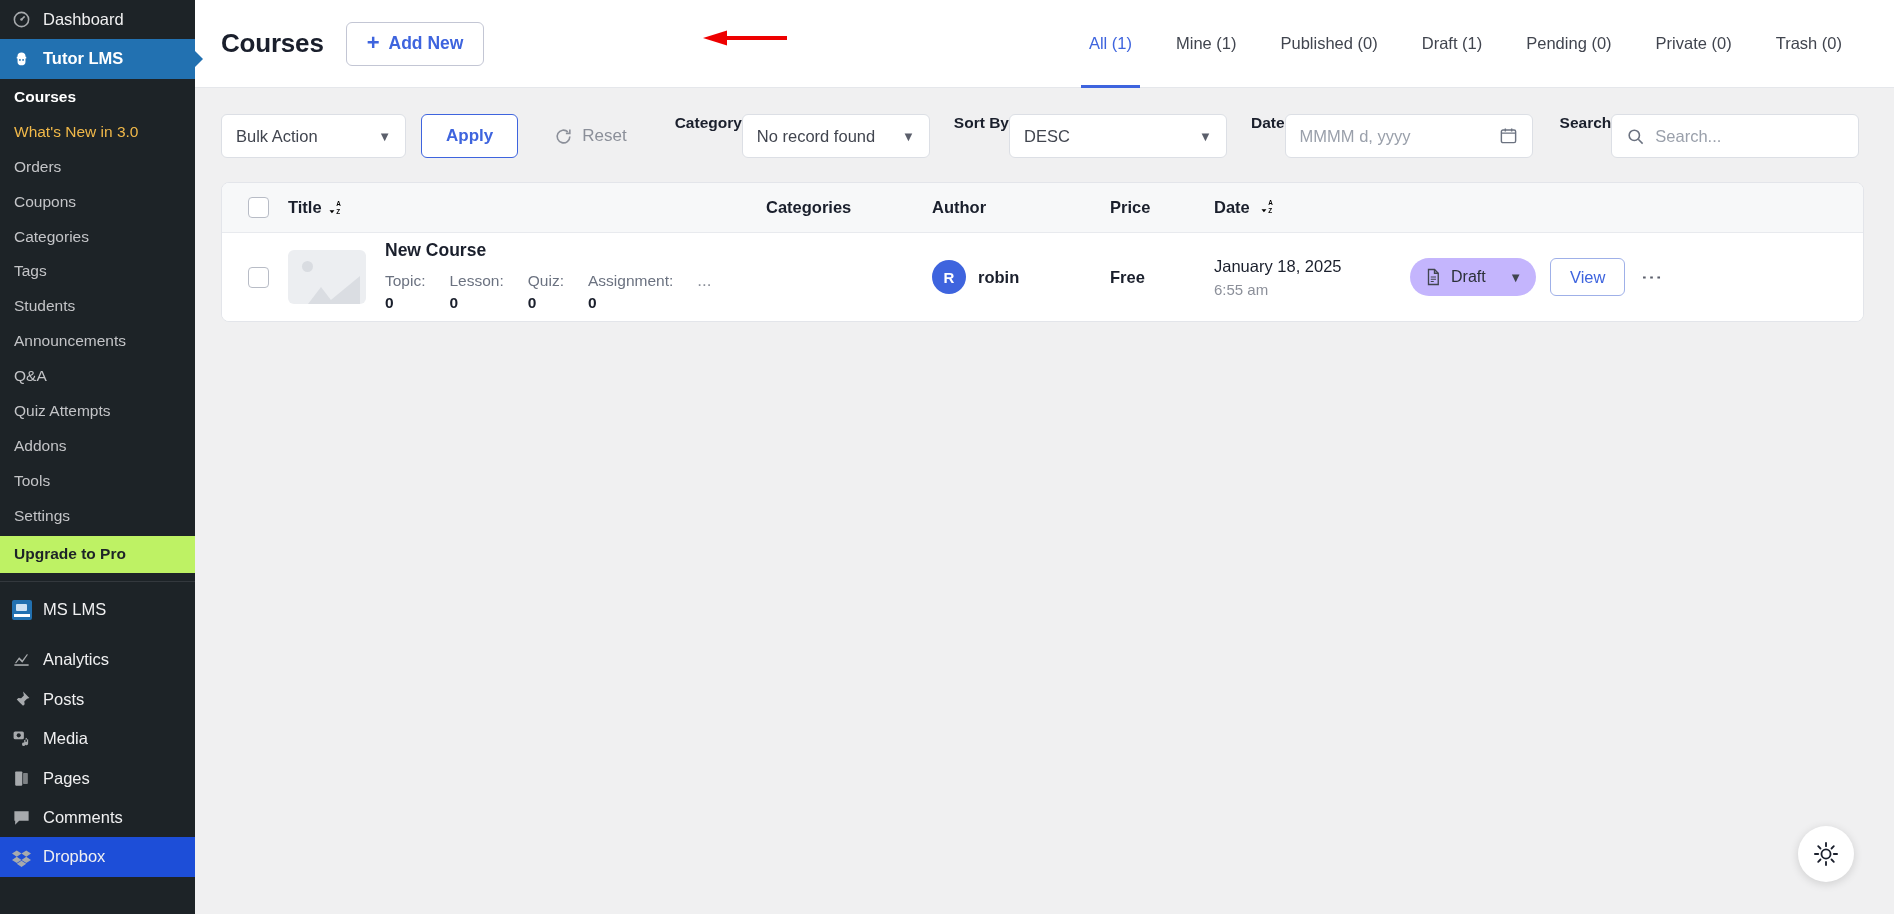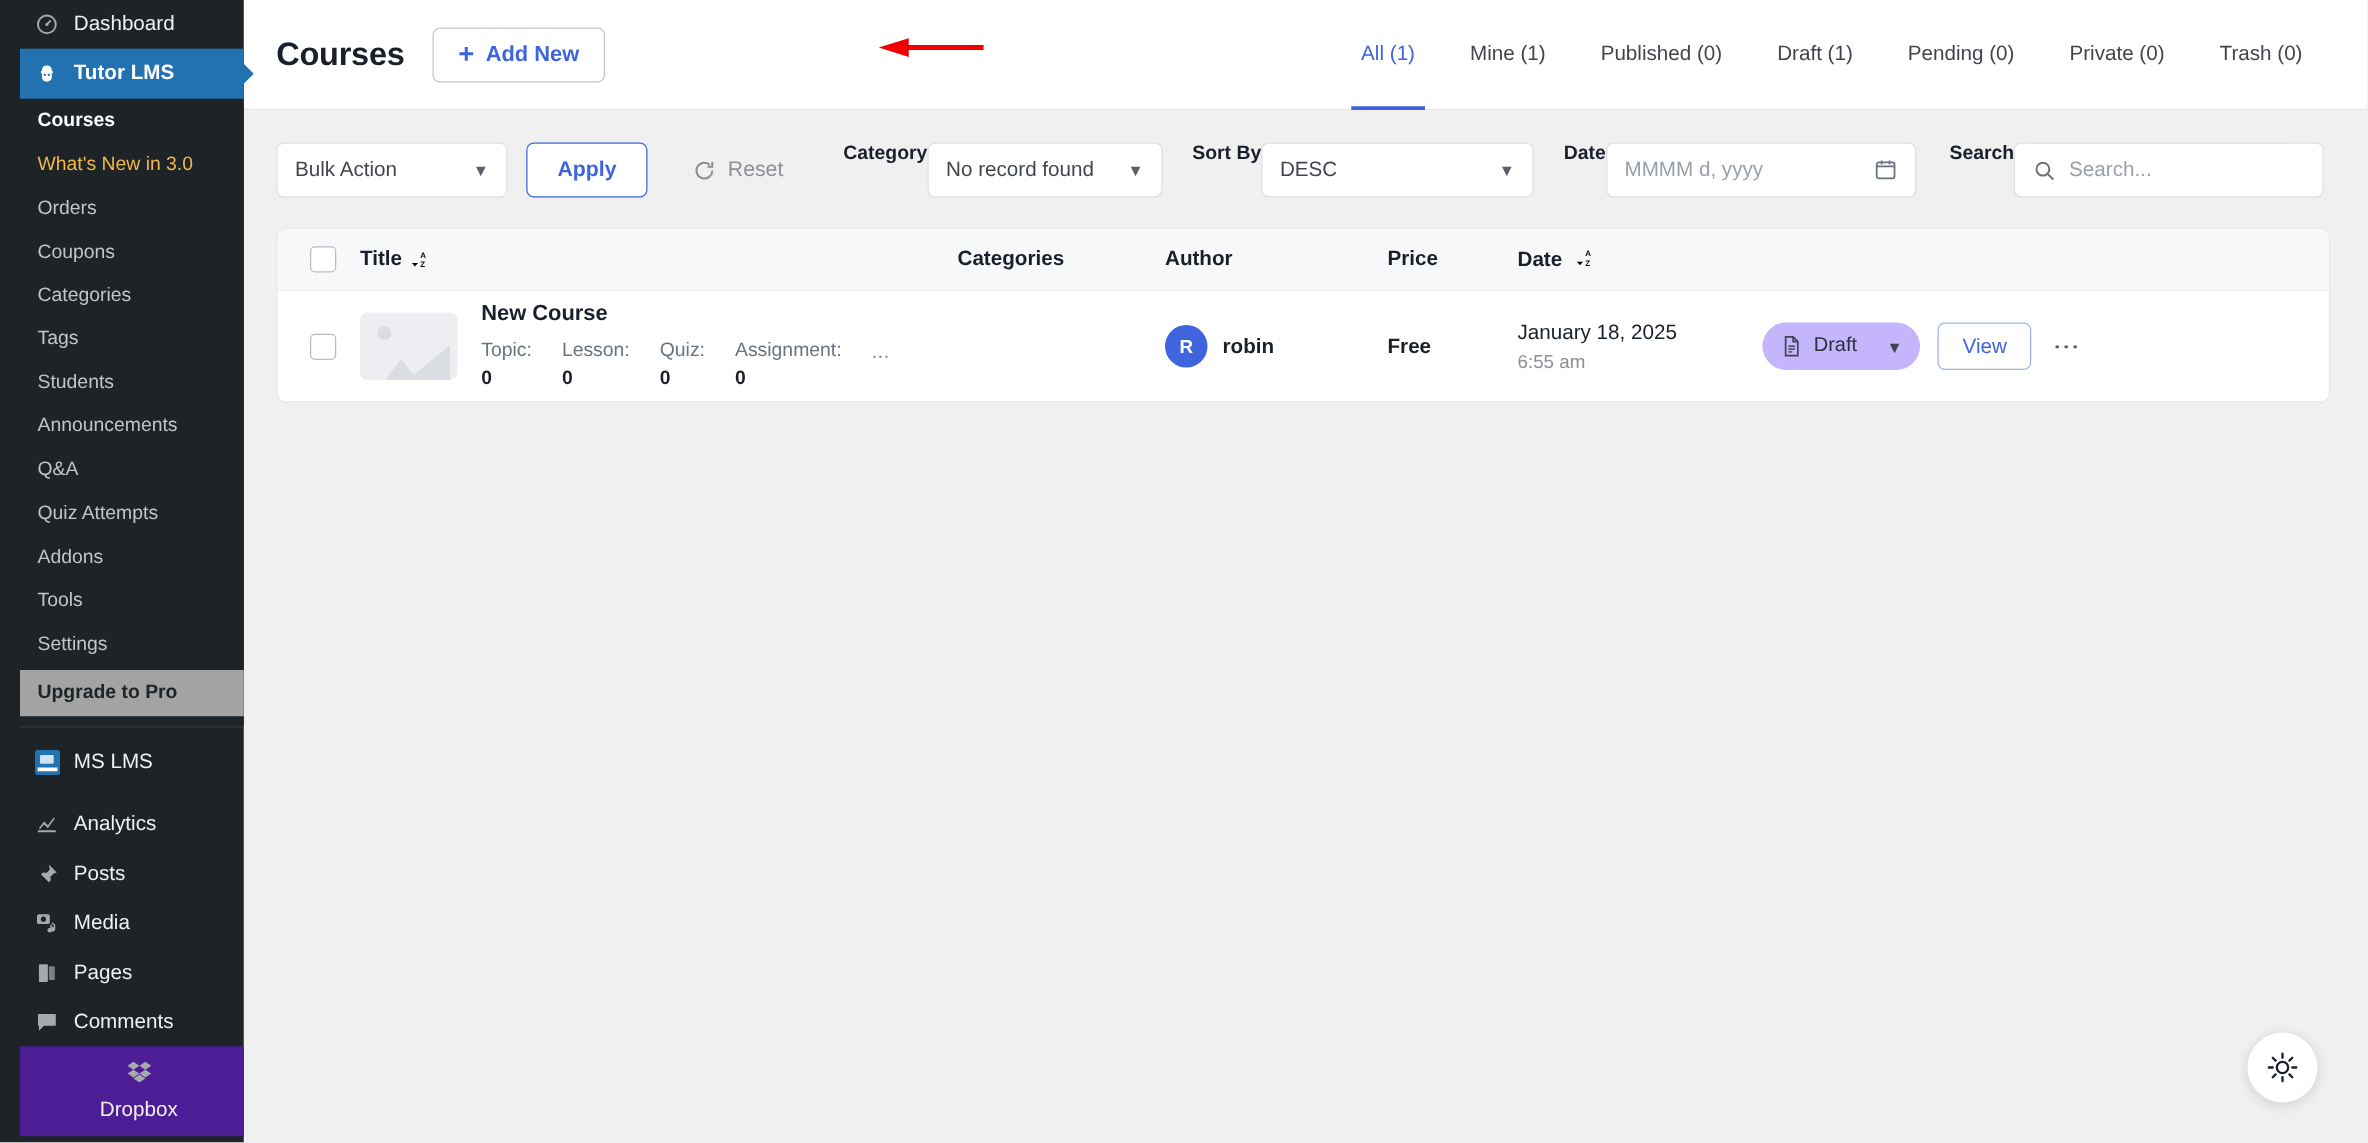--- a/index.html
+++ b/index.html
@@ -14,21 +14,20 @@
   
   .sidebar {
     width: 195px;
     min-width: 195px;
     height: 914px;
     background: #1d2327;
     color: #f0f0f1;
     font-size: 16.5px;
     position: relative;
     z-index: 5;
-    padding-left: 16px;
   }
   .sb-item {
     display: flex;
     align-items: center;
     gap: 11px;
     padding: 9px 0 9px 11px;
     color: #f0f0f1;
     line-height: 1.3;
     position: relative;
   }
@@ -60,33 +59,33 @@
   .sb-sub a {
     display: block;
     padding: 7px 0 7px 14px;
     font-size: 15.5px;
     color: #c3c4c7;
     line-height: 1.35;
   }
   .sb-sub a.cur { color: #fff; font-weight: bold; }
   .sb-sub a.whatsnew { color: #f0b849; }
   .sb-sub a.upgrade {
-    background: #a3a3a3;
+    background: #bef264;
     color: #1d2327;
     font-weight: bold;
     padding: 8px 0 8px 14px;
     margin-top: 2px;
   }
   .sb-sep {
     height: 9px;
     border-top: 1px solid #33383d;
     margin-top: 1px;
   }
   .sb-group-gap { height: 11px; }
-  .sb-item.dark-bottom { background: #4c1d95; flex-direction: column; }
+  .sb-item.dark-bottom { background: #1d4ed8; }
   .ms-lms-ico {
     width: 20px; height: 20px;
     background: #2271b1;
     border-radius: 2px;
     display: inline-block;
     position: relative;
   }
   .ms-lms-ico::after {
     content: "";
     position: absolute;

